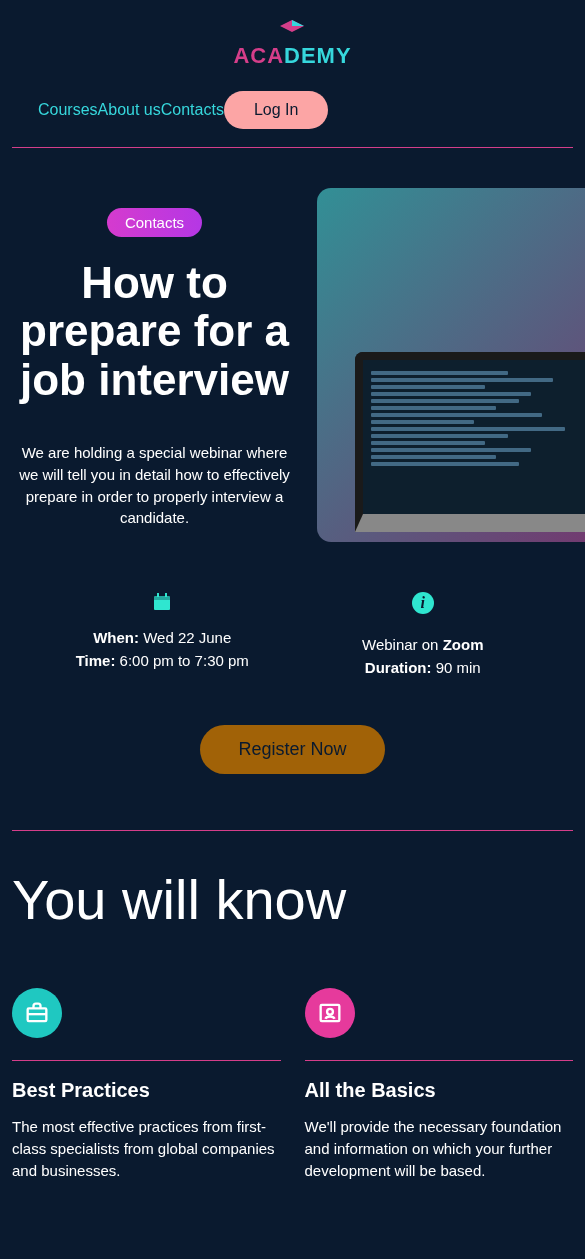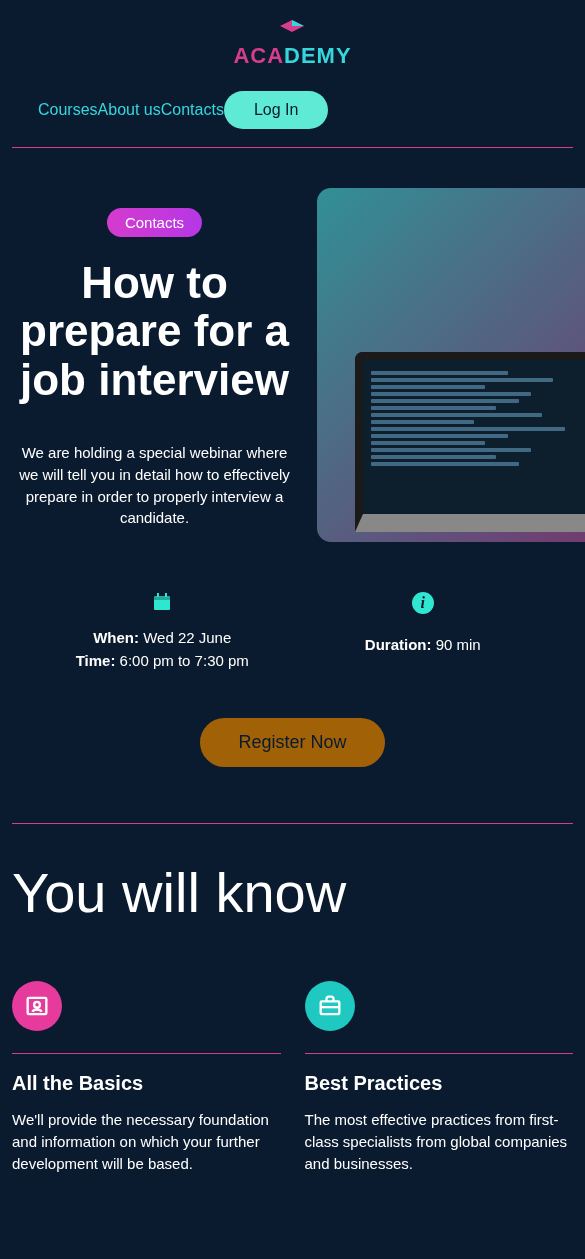--- a/index.html
+++ b/index.html
@@ -48,21 +48,21 @@
   display: flex;
   align-items: center;
   padding: 12px 28px 18px 38px;
 }
 .nav-link {
   color: #36d7dc;
   font-size: 16px;
   cursor: pointer;
 }
 .login-btn {
-  background: #5eead4;
+  background: #fca5a5;
   color: #0a1a2f;
   border: none;
   border-radius: 22px;
   padding: 10px 30px;
   font-size: 16px;
   cursor: pointer;
 }
 
 .divider {
   height: 1px;
@@ -304,58 +304,59 @@
           <rect x="13" y="1" width="2" height="4" fill="#2fe6d0"></rect>
         </svg>
       </div>
       <div class="info-line"><b>When:</b><span> Wed 22 June</span></div>
       <div class="info-line"><b>Time:</b><span> 6:00 pm to 7:30 pm</span></div>
     </div>
     <div class="info-item">
       <div style="margin-bottom:10px;">
         <span class="info-icon-i">i</span>
       </div>
+      <div class="info-line"><span>Webinar on </span><b>Zoom</b></div>
       <div class="info-line"><b>Duration:</b><span> 90 min</span></div>
     </div>
   </div>
 
   <div class="register-wrap">
     <button class="register-btn">Register Now</button>
   </div>
 </div>
 
 <div class="divider"></div>
 
 <div class="container">
   <div class="know-section">
     <h2 class="know-title">You will know</h2>
     <div class="know-grid">
+
+      <div class="know-col">
+        <div class="know-icon bg-teal">
+          <svg class="icon-svg" viewBox="0 0 24 24">
+            <rect x="4" y="8" width="16" height="11" rx="1"></rect>
+            <path d="M9 8V6a2 2 0 0 1 2-2h2a2 2 0 0 1 2 2v2"></path>
+            <line x1="4" y1="13" x2="20" y2="13"></line>
+          </svg>
+        </div>
+        <div class="know-divider"></div>
+        <h3 class="know-heading">Best Practices</h3>
+        <p class="know-text">The most effective practices from first-class specialists from global companies and businesses.</p>
+      </div>
 
       <div class="know-col">
         <div class="know-icon bg-pink">
           <svg class="icon-svg" viewBox="0 0 24 24">
             <rect x="4" y="5" width="16" height="14" rx="1"></rect>
             <circle cx="12" cy="11" r="2.5"></circle>
             <path d="M8 17c1-2 3-2 4-2s3 0 4 2"></path>
           </svg>
         </div>
         <div class="know-divider"></div>
         <h3 class="know-heading">All the Basics</h3>
         <p class="know-text">We'll provide the necessary foundation and information on which your further development will be based.</p>
       </div>
 
-      <div class="know-col">
-        <div class="know-icon bg-teal">
-          <svg class="icon-svg" viewBox="0 0 24 24">
-            <rect x="4" y="8" width="16" height="11" rx="1"></rect>
-            <path d="M9 8V6a2 2 0 0 1 2-2h2a2 2 0 0 1 2 2v2"></path>
-            <line x1="4" y1="13" x2="20" y2="13"></line>
-          </svg>
-        </div>
-        <div class="know-divider"></div>
-        <h3 class="know-heading">Best Practices</h3>
-        <p class="know-text">The most effective practices from first-class specialists from global companies and businesses.</p>
-      </div>
-
 
     </div>
   </div>
 </div>
 
 </body></html>

